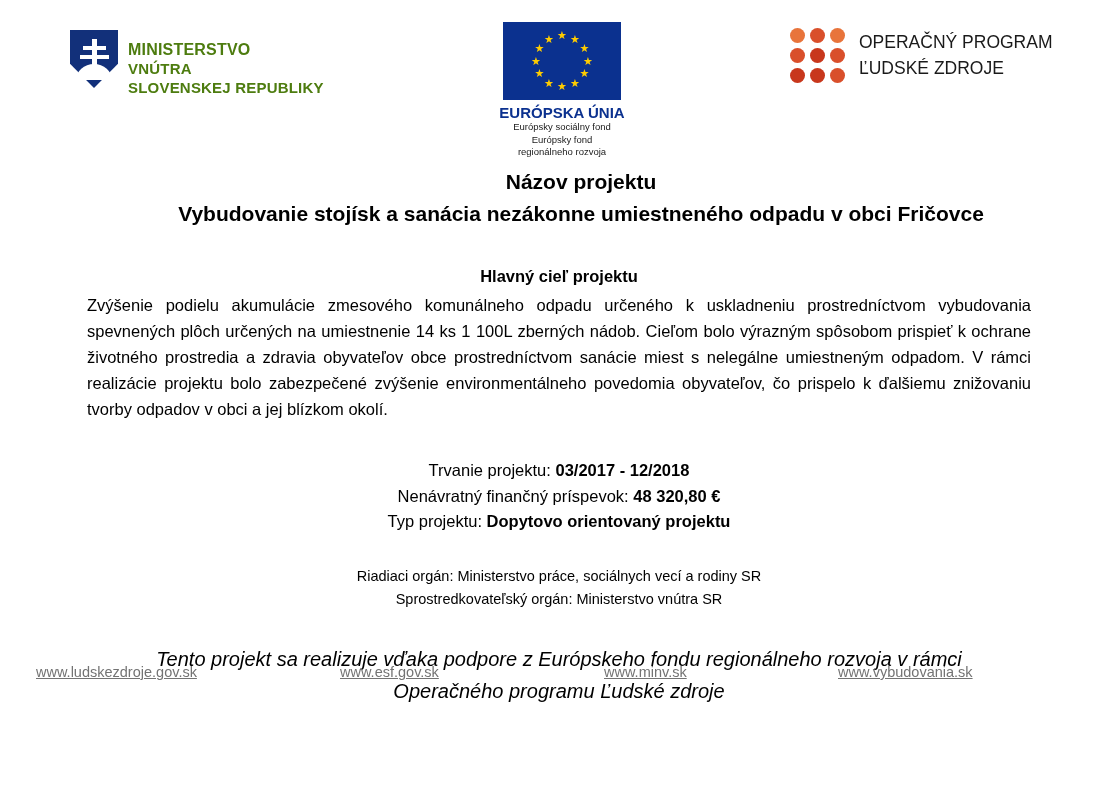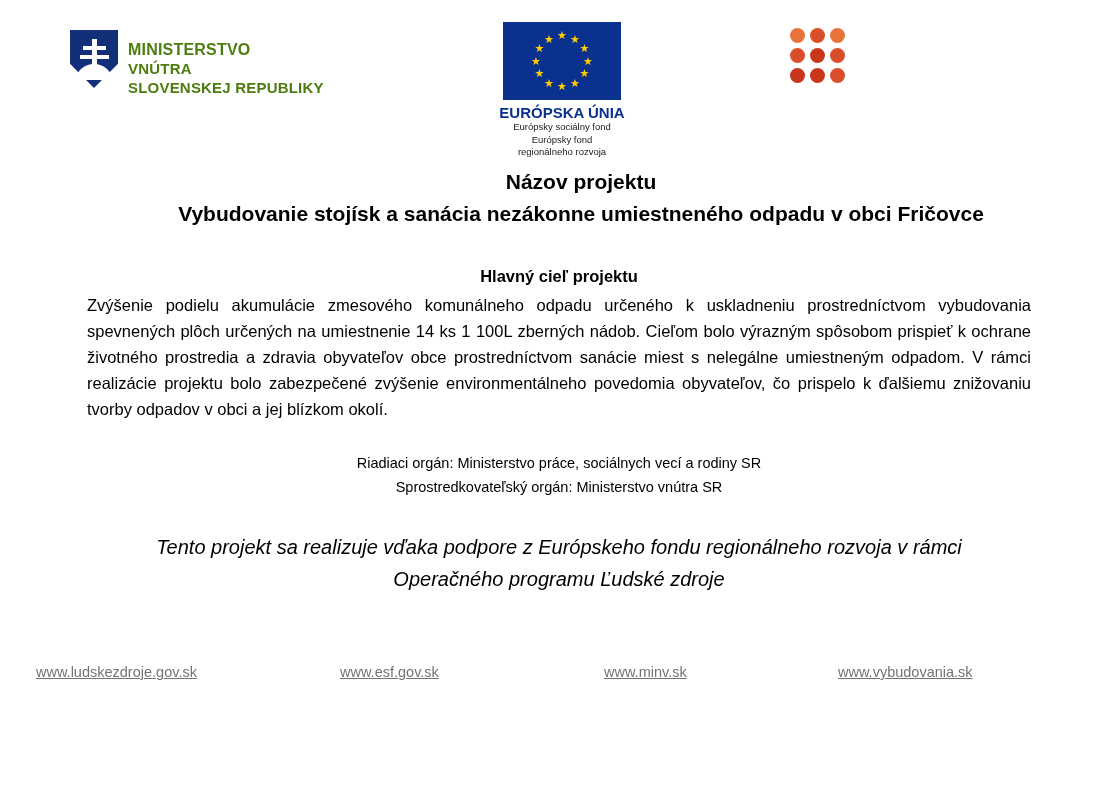--- a/index.html
+++ b/index.html
@@ -283,33 +283,48 @@
         <div class="op-dot"></div>
           <div class="op-dot d2"></div>
           <div class="op-dot"></div>
         <div class="op-dot d2"></div>
           <div class="op-dot d3"></div>
           <div class="op-dot d2"></div>
         <div class="op-dot d3"></div>
           <div class="op-dot d3"></div>
           <div class="op-dot d2"></div>
       </div>
+      <div class="op-text">
+        <div>OPERAČNÝ PROGRAM</div>
+        <div>ĽUDSKÉ ZDROJE</div>
+      </div>
     </div>
   </div>
 
   <div class="content">
 
     <div class="title-block">
       <div class="title-1">Názov projektu</div>
       <div class="title-2">Vybudovanie stojísk a sanácia nezákonne umiestneného odpadu v obci Fričovce</div>
     </div>
 
     <div class="goal-heading">Hlavný cieľ projektu</div>
     <div class="goal-body">Zvýšenie podielu akumulácie zmesového komunálneho odpadu určeného k uskladneniu prostredníctvom vybudovania spevnených plôch určených na umiestnenie 14 ks 1 100L zberných nádob. Cieľom bolo výrazným spôsobom prispieť k ochrane životného prostredia a zdravia obyvateľov obce prostredníctvom sanácie miest s nelegálne umiestneným odpadom. V rámci realizácie projektu bolo zabezpečené zvýšenie environmentálneho povedomia obyvateľov, čo prispelo k ďalšiemu znižovaniu tvorby odpadov v obci a jej blízkom okolí.</div>
 
+    <div class="facts">
+      <div>
+        <span>Trvanie projektu: </span><b>03/2017 - 12/2018</b>
+      </div>
+      <div>
+        <span>Nenávratný finančný príspevok: </span><b>48 320,80 €</b>
+      </div>
+      <div>
+        <span>Typ projektu: </span><b>Dopytovo orientovaný projektu</b>
+      </div>
+    </div>
 
     <div class="orgs">
       <div>Riadiaci orgán: Ministerstvo práce, sociálnych vecí a rodiny SR</div>
       <div>Sprostredkovateľský orgán: Ministerstvo vnútra SR</div>
     </div>
 
     <div class="note">
       <div>Tento projekt sa realizuje vďaka podpore z Európskeho fondu regionálneho rozvoja v rámci</div>
       <div>Operačného programu Ľudské zdroje</div>
     </div>

